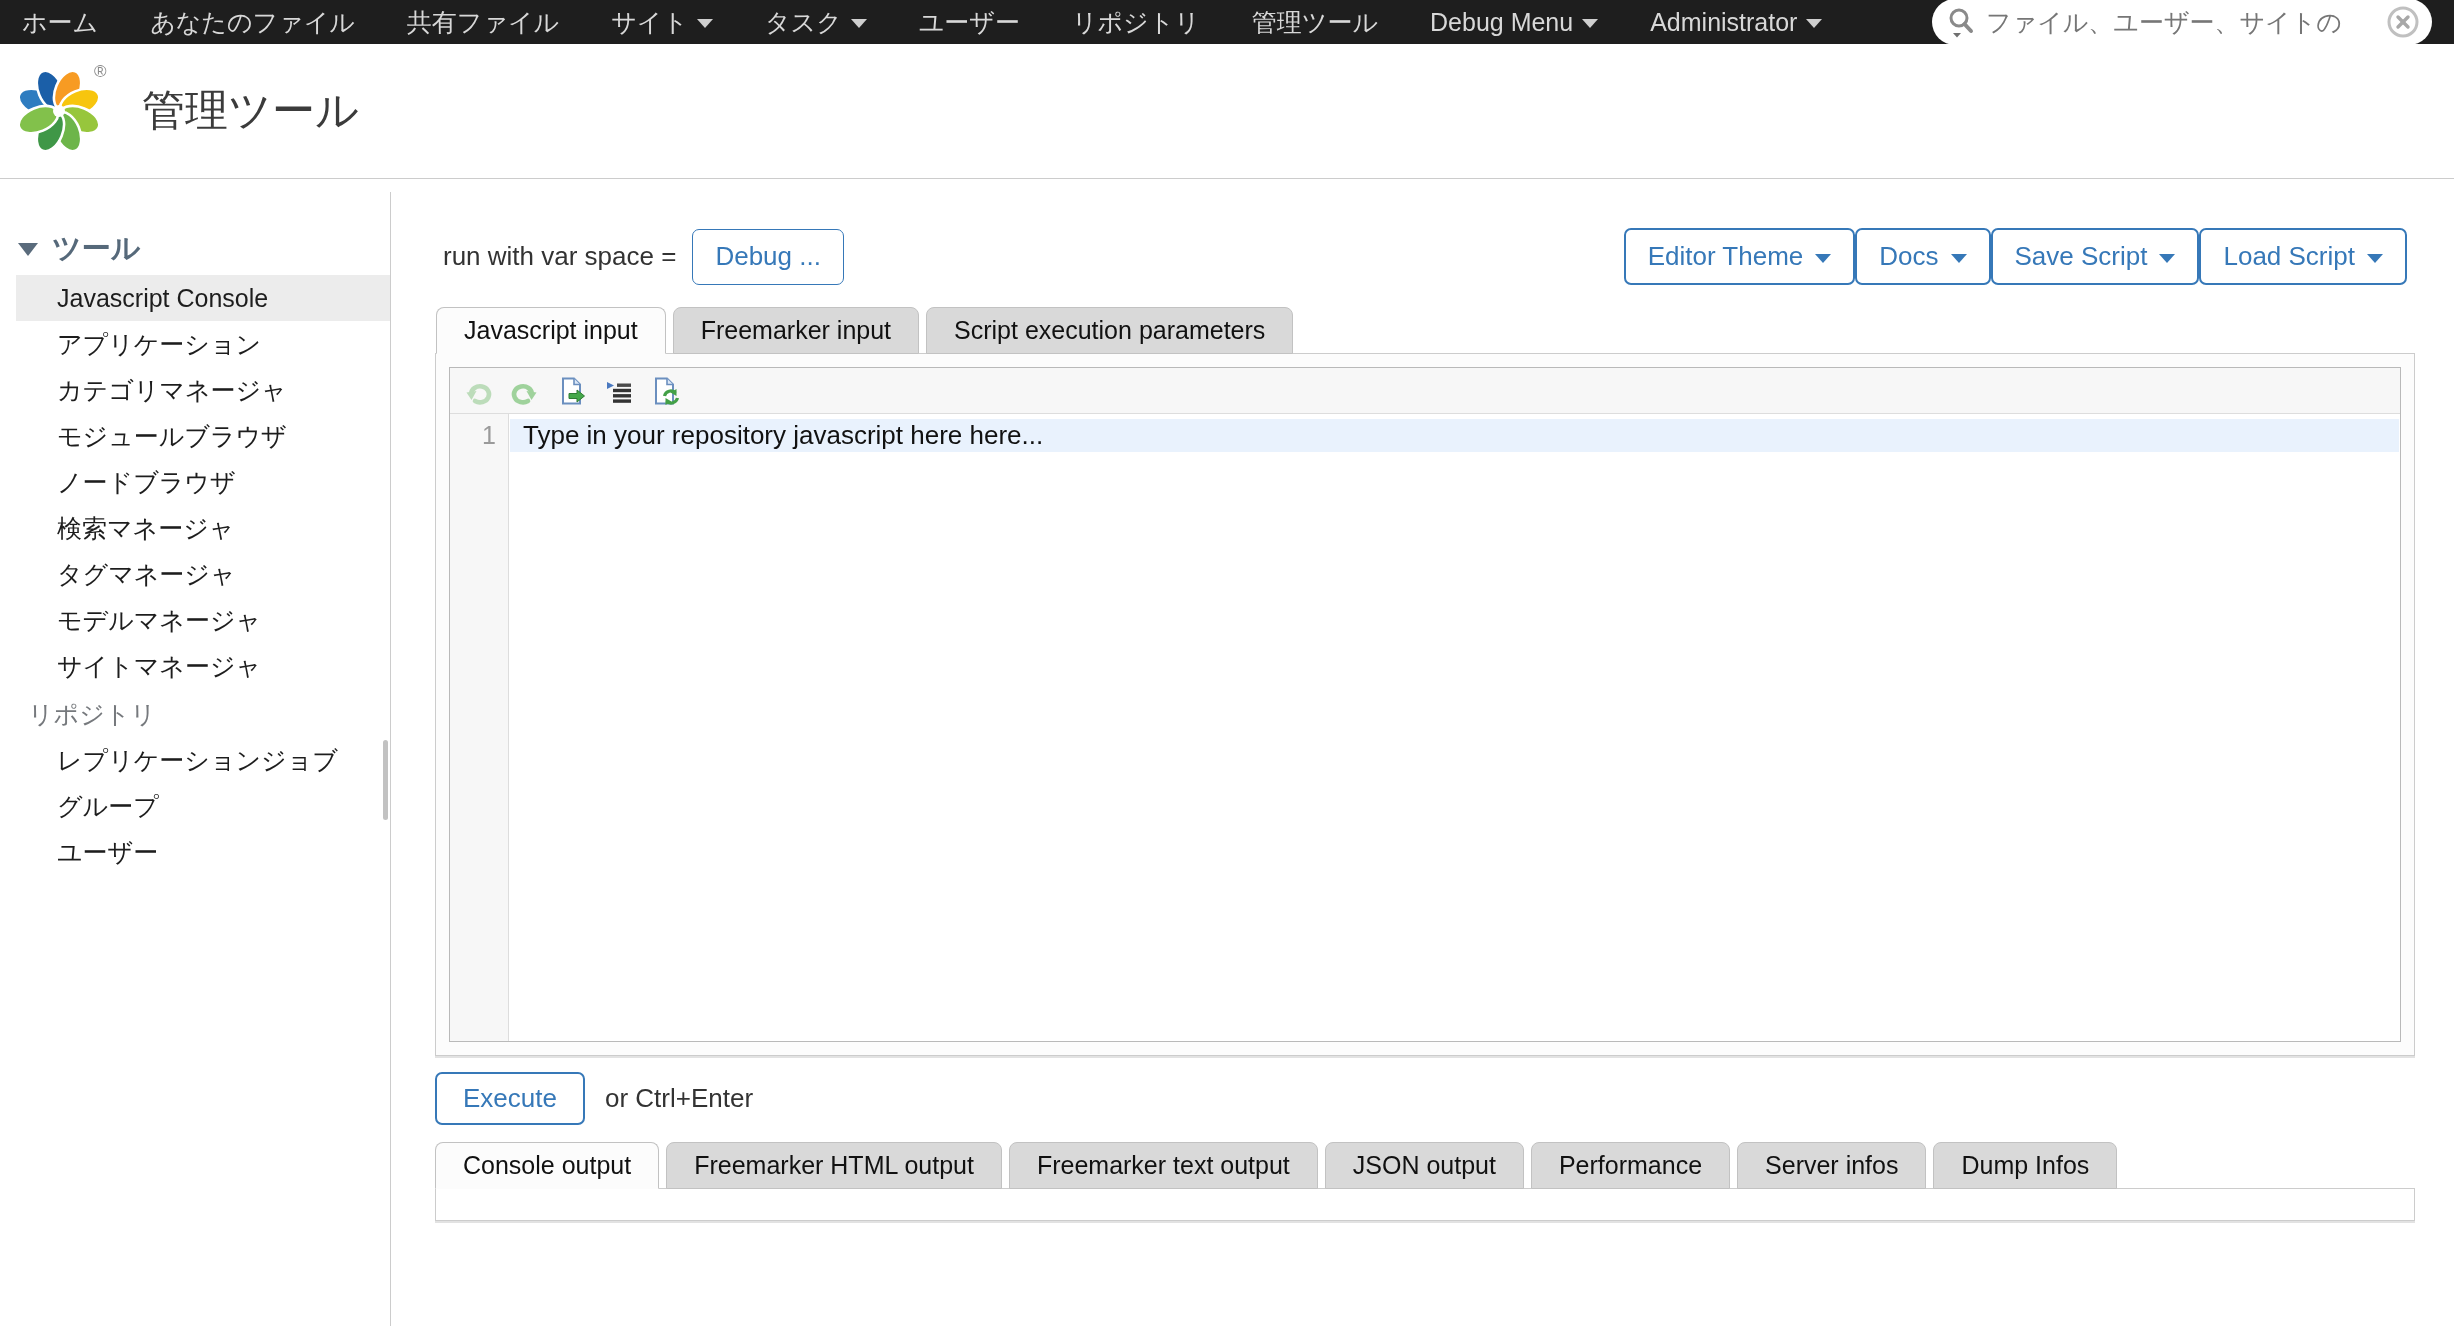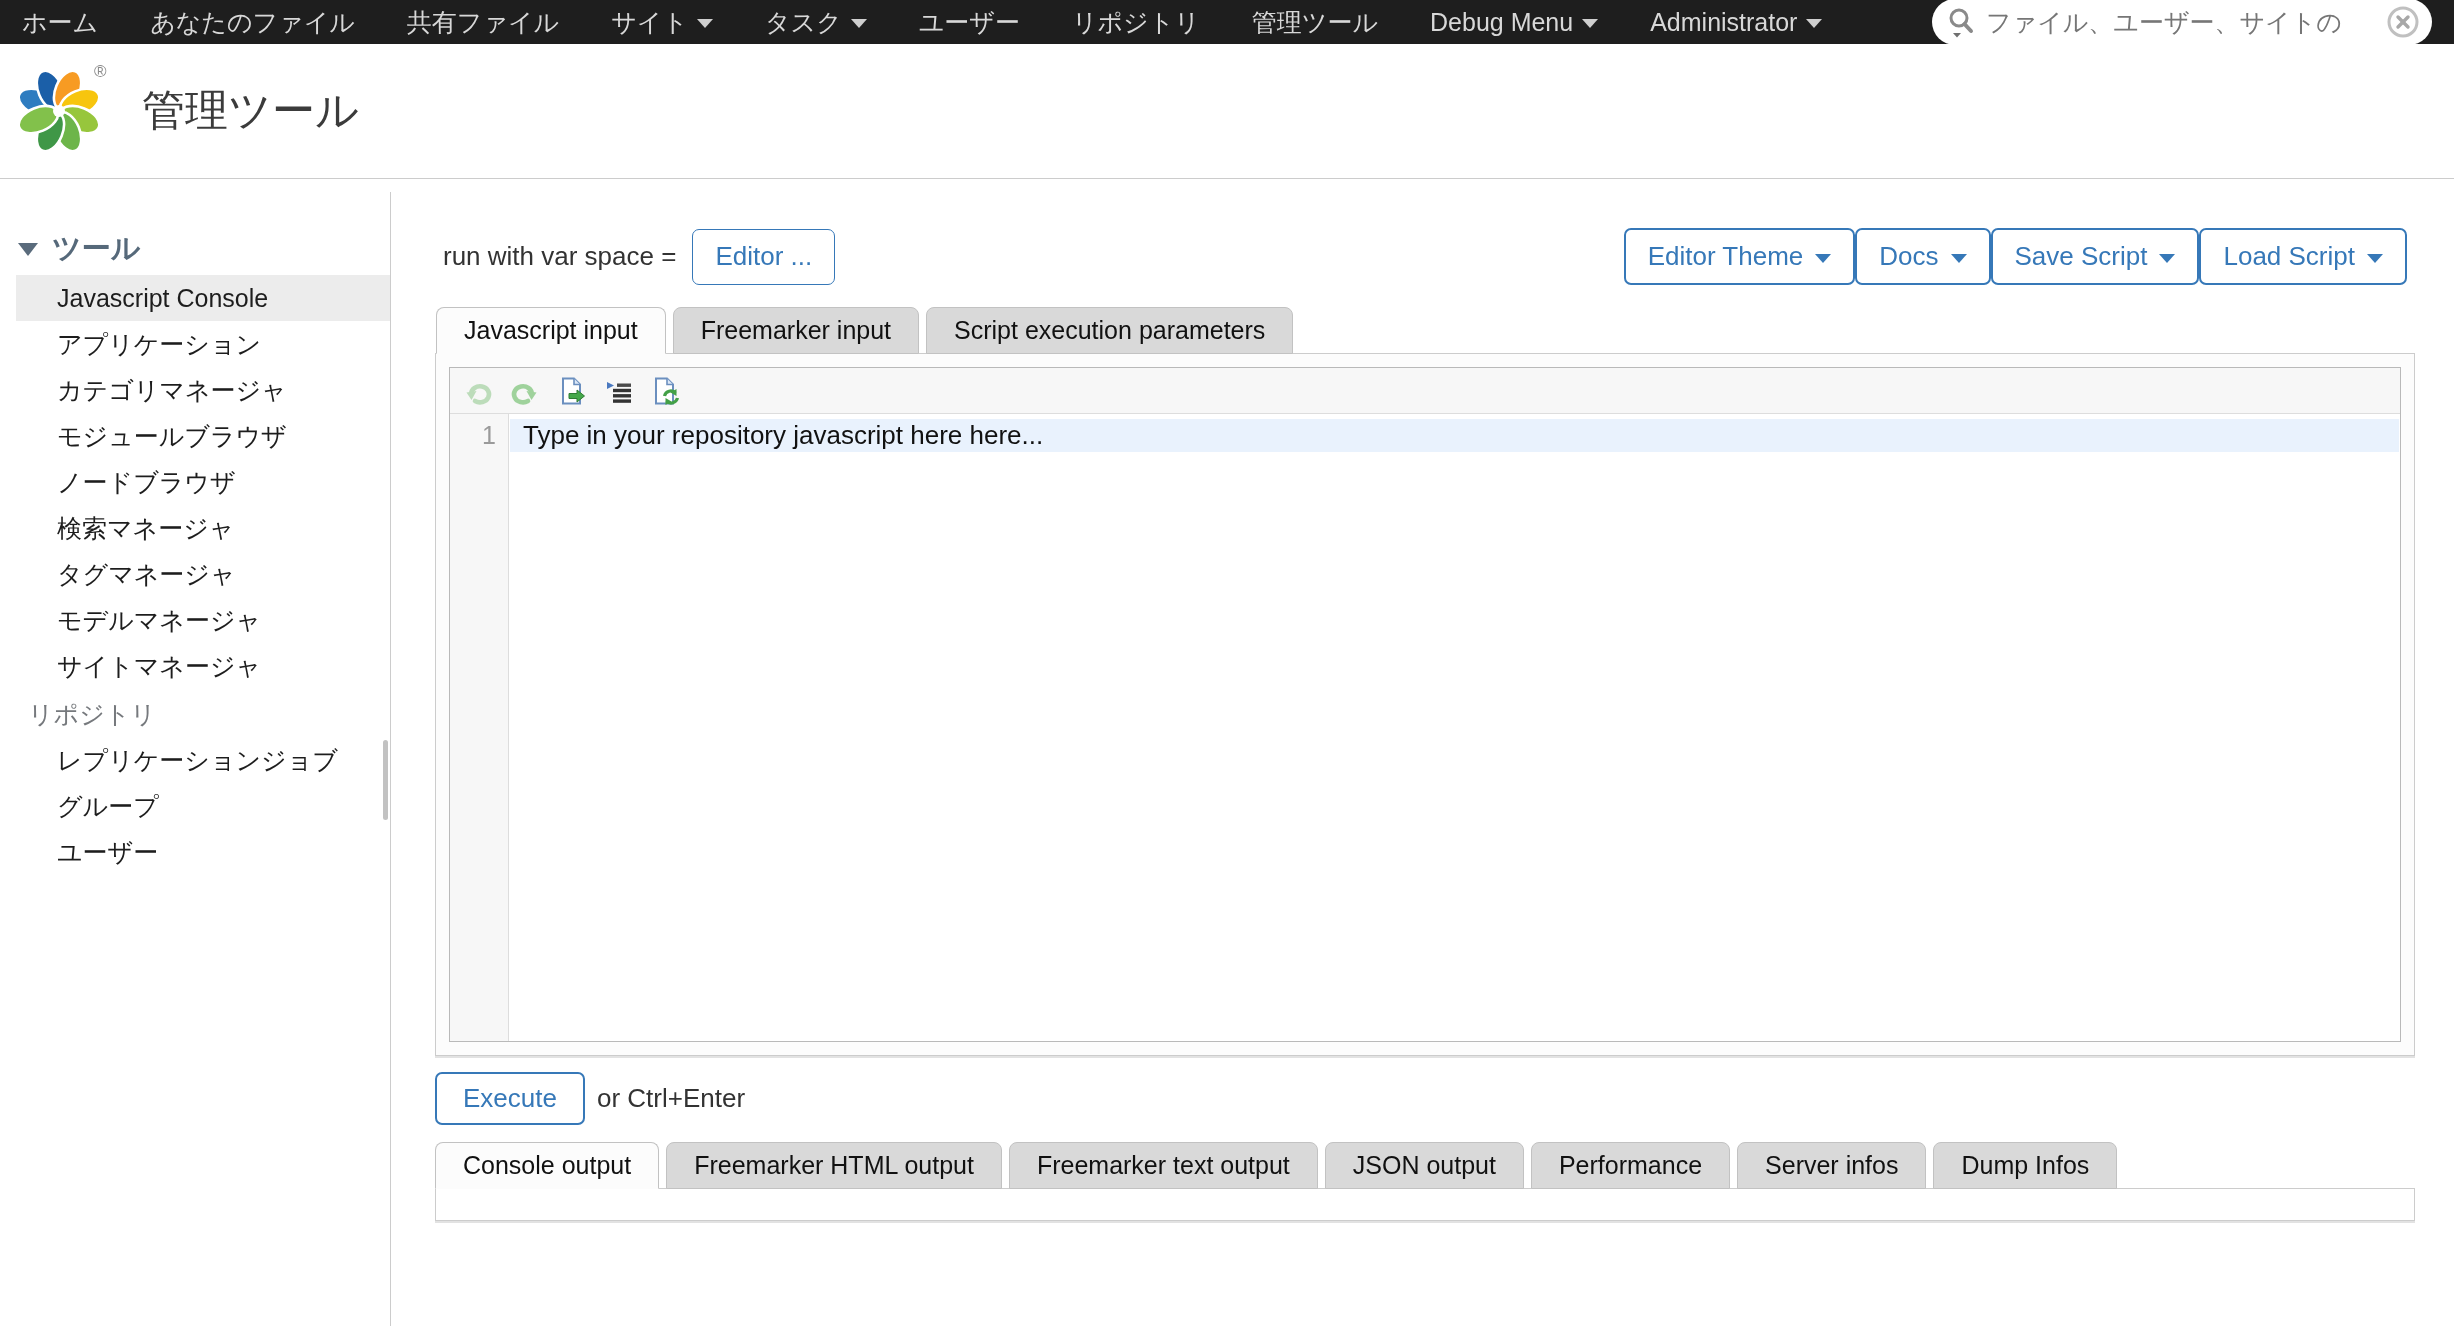--- a/index.html
+++ b/index.html
@@ -73,21 +73,21 @@
   .gutter { position:absolute; left:0; top:0; bottom:0; width:59px; background:#f7f7f7;
     border-right:1px solid #dddddd; }
   .line-no { position:absolute; top:5px; left:0; width:59px; height:33px; line-height:33px;
     text-align:right; padding-right:13px; font-size:25px; color:#9a9a9a; }
   .code-line { position:absolute; left:60px; right:1px; top:5px; height:33px;
     line-height:33px; background:#e9f2fd; font-size:26px; color:#111;
     padding-left:13px; white-space:nowrap; cursor:text; }
 
   .exec-row { margin:16px 0 0 43px; display:flex; align-items:center; }
   .exec-btn { height:53px; padding:0 26px; }
-  .exec-hint { margin-left:12px; font-size:26px; color:#333; }
+  .exec-hint { margin-left:20px; font-size:26px; color:#333; }
 
   .out-tabs { display:flex; gap:7px; margin:17px 0 -1px 43px; position:relative; z-index:2; }
   .out-box { margin:0 39px 0 43px; height:33px; background:#fff;
     border:1px solid #cccccc; box-shadow:0 2px 0 #e2e2e2; }
 </style>
 </head>
 <body>
 
 <div class="page">
 
@@ -182,21 +182,21 @@
     <div class="sb-item">ユーザー</div>
 
     <div class="sb-thumb"></div>
   </div>
 
   <div class="main">
 
     <div class="row1">
       <span class="var-label">run with var space =</span>
       <button class="btn-blue select-btn">
-        <span>Editor ...</span>
+        <span>Debug ...</span>
       </button>
     </div>
 
     <div class="menu-btns">
       <button class="btn-blue">
         <span>Editor Theme</span>
         <span class="caret-blue"></span>
       </button>
       <button class="btn-blue">
         <span>Docs</span>

